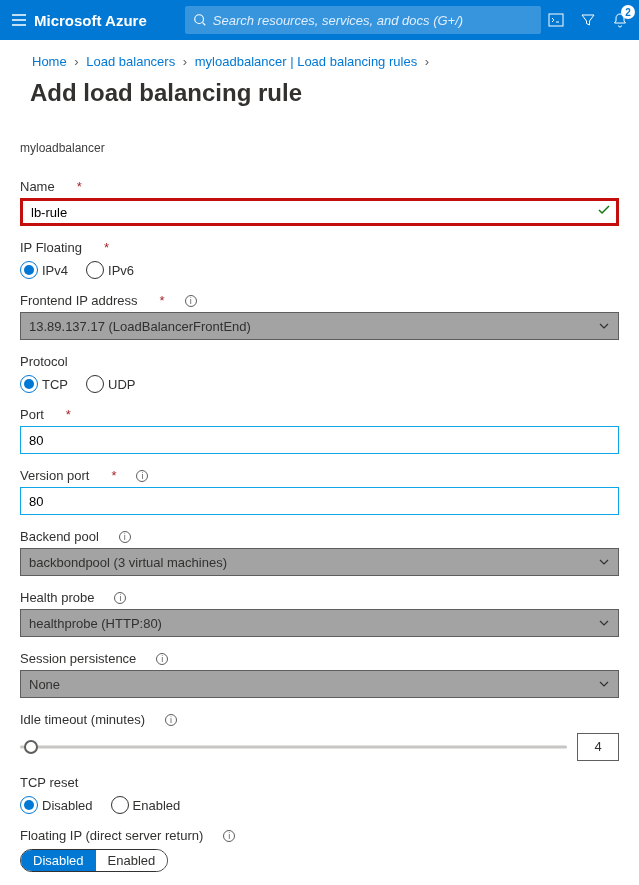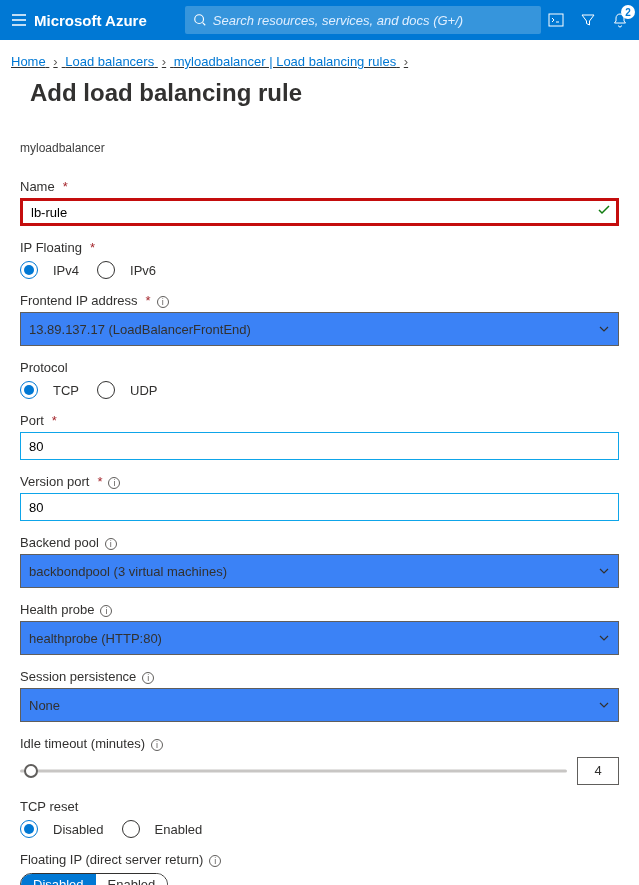--- a/index.html
+++ b/index.html
@@ -10,48 +10,48 @@
 .hamburger { color: #fff; cursor: pointer; display:flex; }
 .brand { color: #fff; font-weight: 600; font-size: 15px; white-space: nowrap; }
 .searchwrap { flex: 1; background: #3695dc; border-radius: 2px; height: 28px; display: flex; align-items: center; padding: 0 8px; gap: 6px; margin-left: 32px; }
 .searchwrap input { flex: 1; background: transparent; border: none; outline: none; color: #fff; font-size: 13px; font-style: italic; }
 .searchwrap input::placeholder { color: #e0efff; font-style: italic; }
 .hicons { display: flex; gap: 14px; align-items: center; }
 .hicon { color: #fff; cursor: pointer; position: relative; display:flex; }
 .badge { position: absolute; top: -6px; right: -6px; background: #fff; color: #0078d4; border-radius: 8px; font-size: 10px; font-weight: 600; width: 14px; height: 14px; display: flex; align-items: center; justify-content: center; }
 
 
-.crumbs { padding: 14px 11px 6px; font-size: 13px; text-decoration: underline; }
+.crumbs { padding: 14px 32px 6px; font-size: 13px; }
 .crumb { color: #0078d4; cursor: pointer; }
 .csep { color: #605e5c; margin: 0 4px; }
 
 
 .title { padding: 4px 30px 0; font-size: 24px; font-weight: 600; }
 .subtitle { padding: 0 20px 10px; font-size: 12px; color: #404040; margin-top: 34px; }
 
 
 .form { padding: 0 20px; }
 .fld { margin-top: 14px; }
-.lbl { font-size: 13px; color: #323130; display: flex; align-items: flex-end; gap: 6px; }
+.lbl { font-size: 13px; color: #323130; display: flex; align-items: center; gap: 20px; }
 .req { color: #a4262c; margin-left: 2px; }
 .info { width: 12px; height: 12px; border: 1px solid #605e5c; border-radius: 50%; display: inline-flex; align-items: center; justify-content: center; font-size: 9px; color: #605e5c; cursor: help; }
 .txt { width: 100%; height: 28px; border: 1px solid #0ea5e9; padding: 0 8px; font-size: 13px; margin-top: 4px; outline: none; }
 .txt.hl { border: 3px solid #c40d0d; }
 .checkwrap { position: relative; }
 .check { position: absolute; right: 8px; top: 50%; transform: translateY(-50%); color: #107c10; }
 
 
 .radios { display: flex; gap: 18px; margin-top: 6px; align-items: center; }
-.radio { display: flex; align-items: center; gap: 15px; cursor: pointer; }
+.radio { display: flex; align-items: center; gap: 4px; cursor: pointer; }
 .rcircle { width: 18px; height: 18px; border: 1px solid #323130; border-radius: 50%; display: flex; align-items: center; justify-content: center; }
 .rcircle.on { border-color: #0078d4; }
 .rdot { width: 10px; height: 10px; background: #0078d4; border-radius: 50%; }
 
 
-.sel { width: 100%; height: 28px; border: 1px solid #605e5c; margin-top: 4px; display: flex; align-items: center; justify-content: space-between; padding: 16px 8px; cursor: pointer; background:#3b82f6; }
+.sel { width: 100%; height: 28px; border: 1px solid #605e5c; margin-top: 4px; display: flex; align-items: center; justify-content: space-between; padding: 1px 8px; cursor: pointer; background:#a3a3a3; }
 .chev { color: #323130; }
 
 
 .sliderrow { display: flex; align-items: center; gap: 10px; margin-top: 6px; }
 .slider { flex: 1; position: relative; height: 20px; }
 .track { position: absolute; top: 50%; left: 0; right: 0; height: 3px; background: #c8c6c4; transform: translateY(-50%); border-radius:2px;}
 .thumb { position: absolute; left: 0; top: 50%; transform: translate(-50%, -50%); width: 14px; height: 14px; border: 2px solid #605e5c; background: #fff; border-radius: 50%; }
 .sval { width: 42px; height: 28px; border: 1px solid #605e5c; text-align: center; font-size: 13px; line-height:26px; }
 
 

